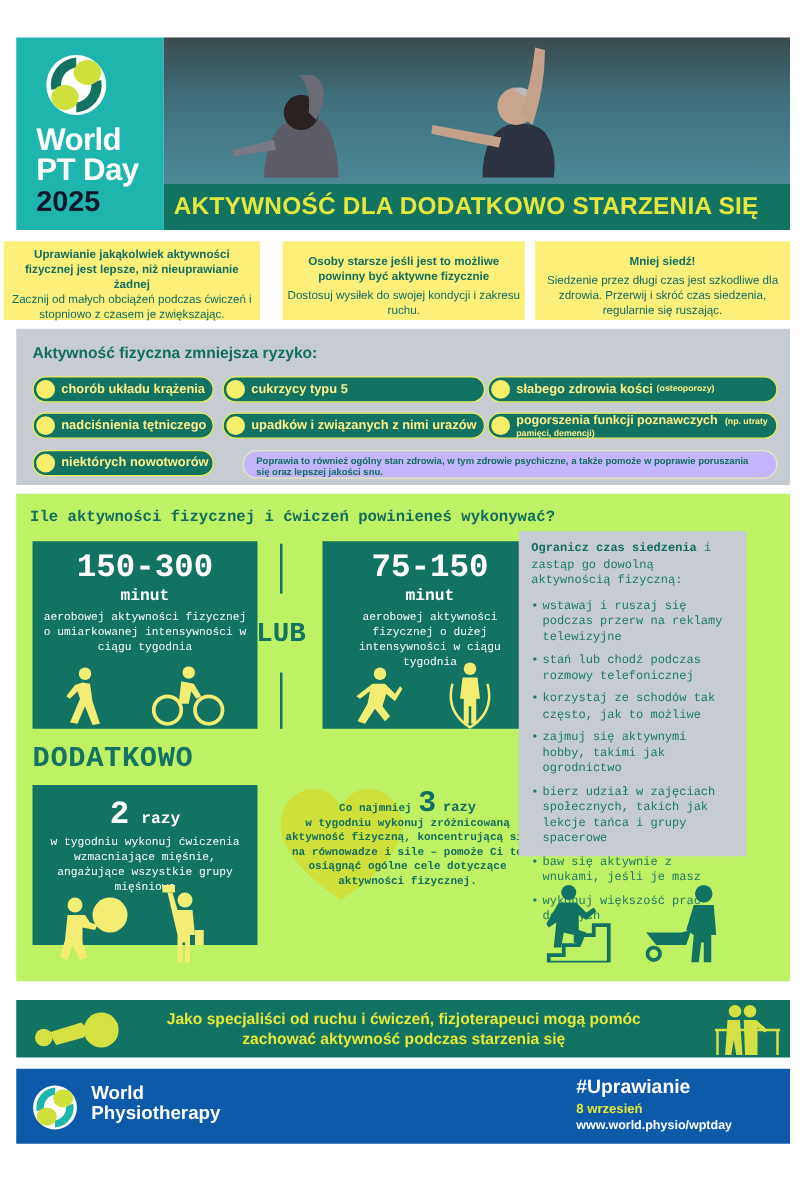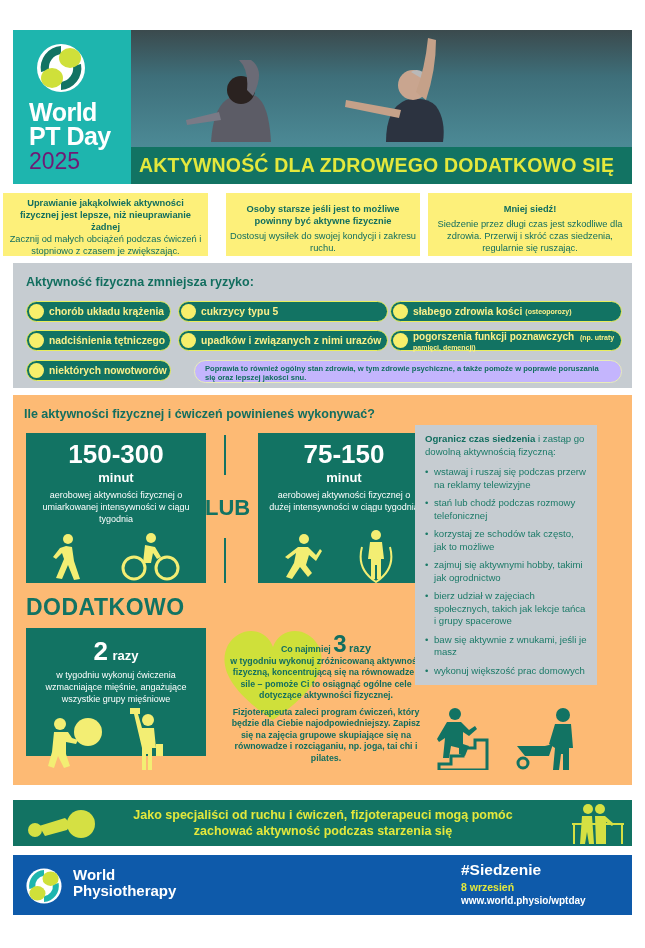--- a/index.html
+++ b/index.html
@@ -3,40 +3,40 @@
 <meta charset="utf-8">
 <style>
   * { box-sizing: border-box; margin: 0; padding: 0; }
   body { width: 645px; height: 948px; background: #ffffff; font-family: "Liberation Sans", sans-serif; position: relative; overflow: hidden; }
   .abs { position: absolute; }
 
   
   .logo-panel { left: 13px; top: 30px; width: 118px; height: 154px; background: #1eb5ae; }
   .logo-mark { left: 22px; top: 12px; width: 52px; height: 52px; }
   .logo-text { left: 16px; top: 70px; color: #fff; font-weight: bold; font-size: 25px; line-height: 24px; letter-spacing: -0.5px; }
-  .logo-year { left: 16px; top: 118px; color: #701a75; font-size: 23px; font-weight: normal; }
+  .logo-year { left: 16px; top: 118px; color: #0f172a; font-size: 23px; font-weight: bold; }
   .photo { left: 131px; top: 30px; width: 501px; height: 117px; overflow: hidden;
            background: linear-gradient(180deg, #4a5a5c 0%, #3f6d76 35%, #4a8592 70%, #3c7886 100%); }
   .title-bar { left: 131px; top: 147px; width: 501px; height: 37px; background: #127363; }
   .title-text { left: 8px; top: 7px; color: #e4e83c; font-weight: bold; font-size: 19.5px; letter-spacing: 0.2px; white-space: nowrap; }
 
   
   .ybox { top: 193px; height: 63px; background: #fdf07a; color: #126e5f; text-align: center; font-size: 9.3px; line-height: 12px; padding: 4px 4px; }
   .ybox .b { font-weight: bold; }
 
   
   .risk { left: 13px; top: 263px; width: 619px; height: 125px; background: #c6ccd1; }
   .risk-title { left: 13px; top: 12px; color: #126e5f; font-weight: bold; font-size: 12.5px; }
   .pill { height: 21px; background: #127363; border-radius: 11px; border: 1.5px solid #e9ed5d; color: #fbf08a; font-size: 10.3px; font-weight: bold; display: flex; align-items: center; padding-left: 22px; white-space: nowrap; }
   .pill .dot { position: absolute; left: 2px; top: 2px; width: 15px; height: 15px; border-radius: 50%; background: #f7ef6b; }
   .pill small { font-size: 7px; margin-left: 3px; line-height: 8px; }
   .note { left: 181px; top: 97px; width: 428px; height: 23px; background: #c4b5fd; border-radius: 12px; border: 1.5px solid #e8ecb8; color: #126e5f; font-size: 7.6px; font-weight: bold; padding: 3px 10px; line-height: 9px; }
 
   
-  .main { left: 13px; top: 395px; width: 619px; height: 390px; background: #fdba74; }
+  .main { left: 13px; top: 395px; width: 619px; height: 390px; background: #bef264; font-family: Liberation Mono, monospace; }
   .main-q { left: 11px; top: 12px; color: #126e5f; font-weight: bold; font-size: 12.5px; }
   .gbox { background: #127363; color: #fff; text-align: center; }
   .big-num { font-weight: bold; font-size: 26px; color: #fff; }
   .minut { font-weight: bold; font-size: 13px; color: #fff; }
   .desc { font-size: 9px; line-height: 12px; color: #fff; }
   .lub { color: #127363; font-weight: bold; font-size: 22px; }
   .vline { width: 2px; background: #127363; }
   .dodatkowo { left: 13px; top: 199px; color: #127363; font-weight: bold; font-size: 23px; letter-spacing: 0.5px; }
   .side { left: 402px; top: 30px; width: 182px; height: 260px; background: #c6ccd1; color: #1b7a68; font-size: 9.6px; line-height: 12.5px; padding: 8px 10px; }
   .side .lead b { font-weight: bold; color: #126e5f; }
@@ -96,21 +96,21 @@
 
     <path d="M255 112 Q255 78 275 70 Q295 66 305 76 Q315 90 312 112 Z" fill="#2c3340"></path>
     <circle cx="282" cy="55" r="15" fill="#c9a58f"></circle>
     <path d="M280 42 Q285 38 292 42 L290 48 Z" fill="#b9b9b9"></path>
     <path d="M295 70 Q305 40 305 10 L297 8 Q294 38 285 62 Z" fill="#c5a189"></path>
     <path d="M270 80 L215 70 L214 77 L268 88 Z" fill="#c5a189"></path>
   </svg>
 </div>
 
 <div class="abs title-bar">
-  <div class="abs title-text">AKTYWNOŚĆ DLA ZDROWEGO DODATKOWO SIĘ</div>
+  <div class="abs title-text">AKTYWNOŚĆ DLA DODATKOWO STARZENIA SIĘ</div>
 </div>
 
 <div class="abs ybox" style="left:3px; width:205px;">
   <div class="b">Uprawianie jakąkolwiek aktywności fizycznej jest lepsze, niż nieuprawianie żadnej</div>
   <div>Zacznij od małych obciążeń podczas ćwiczeń i stopniowo z czasem je zwiększając.</div>
 </div>
 <div class="abs ybox" style="left:226px; width:194px;">
   <div class="b" style="margin-top:6px;">Osoby starsze jeśli jest to możliwe powinny być aktywne fizycznie</div>
   <div style="margin-top:3px;">Dostosuj wysiłek do swojej kondycji i zakresu ruchu.</div>
 </div>
@@ -221,21 +221,20 @@
   <svg class="abs heart" viewBox="0 0 110 100">
     <path d="M55 95 C10 65 0 40 10 20 C22 0 48 2 55 22 C62 2 88 0 100 20 C110 40 100 65 55 95 Z" fill="#cfe03a"></path>
   </svg>
   <div class="abs three">
     <div>
       <span>Co najmniej</span>
       <span class="n">3</span>
       <span class="r">razy</span>
     </div>
     <div>w tygodniu wykonuj zróżnicowaną aktywność fizyczną, koncentrującą się na równowadze i sile – pomoże Ci to osiągnąć ogólne cele dotyczące aktywności fizycznej.</div>
-    <div style="margin-top:5px;">Fizjoterapeuta zaleci program ćwiczeń, który będzie dla Ciebie najodpowiedniejszy. Zapisz się na zajęcia grupowe skupiające się na równowadze i rozciąganiu, np. joga, tai chi i pilates.</div>
   </div>
 
   <div class="abs side">
     <div class="lead">
       <b>Ogranicz czas siedzenia</b><span> i zastąp go dowolną aktywnością fizyczną:</span>
     </div>
     <ul>
       <li>wstawaj i ruszaj się podczas przerw na reklamy telewizyjne</li>
       <li>stań lub chodź podczas rozmowy telefonicznej</li>
       <li>korzystaj ze schodów tak często, jak to możliwe</li>
@@ -279,16 +278,16 @@
     <circle cx="26" cy="26" r="24" fill="#ffffff"></circle>
     <path d="M26 4 A22 22 0 0 0 6 30 L14 28 A14 14 0 0 1 26 12 Z" fill="#1eb5ae"></path>
     <path d="M26 48 A22 22 0 0 0 46 22 L38 24 A14 14 0 0 1 26 40 Z" fill="#1eb5ae"></path>
     <ellipse cx="35" cy="16" rx="11" ry="10" fill="#cfe03a"></ellipse>
     <ellipse cx="17" cy="36" rx="11" ry="10" fill="#cfe03a"></ellipse>
   </svg>
   <div class="abs f-name">
     <div>World</div>
     <div>Physiotherapy</div>
   </div>
-  <div class="abs f-tag">#Siedzenie</div>
+  <div class="abs f-tag">#Uprawianie</div>
   <div class="abs f-date">8 wrzesień</div>
   <div class="abs f-url">www.world.physio/wptday</div>
 </div>
 
 </body></html>

